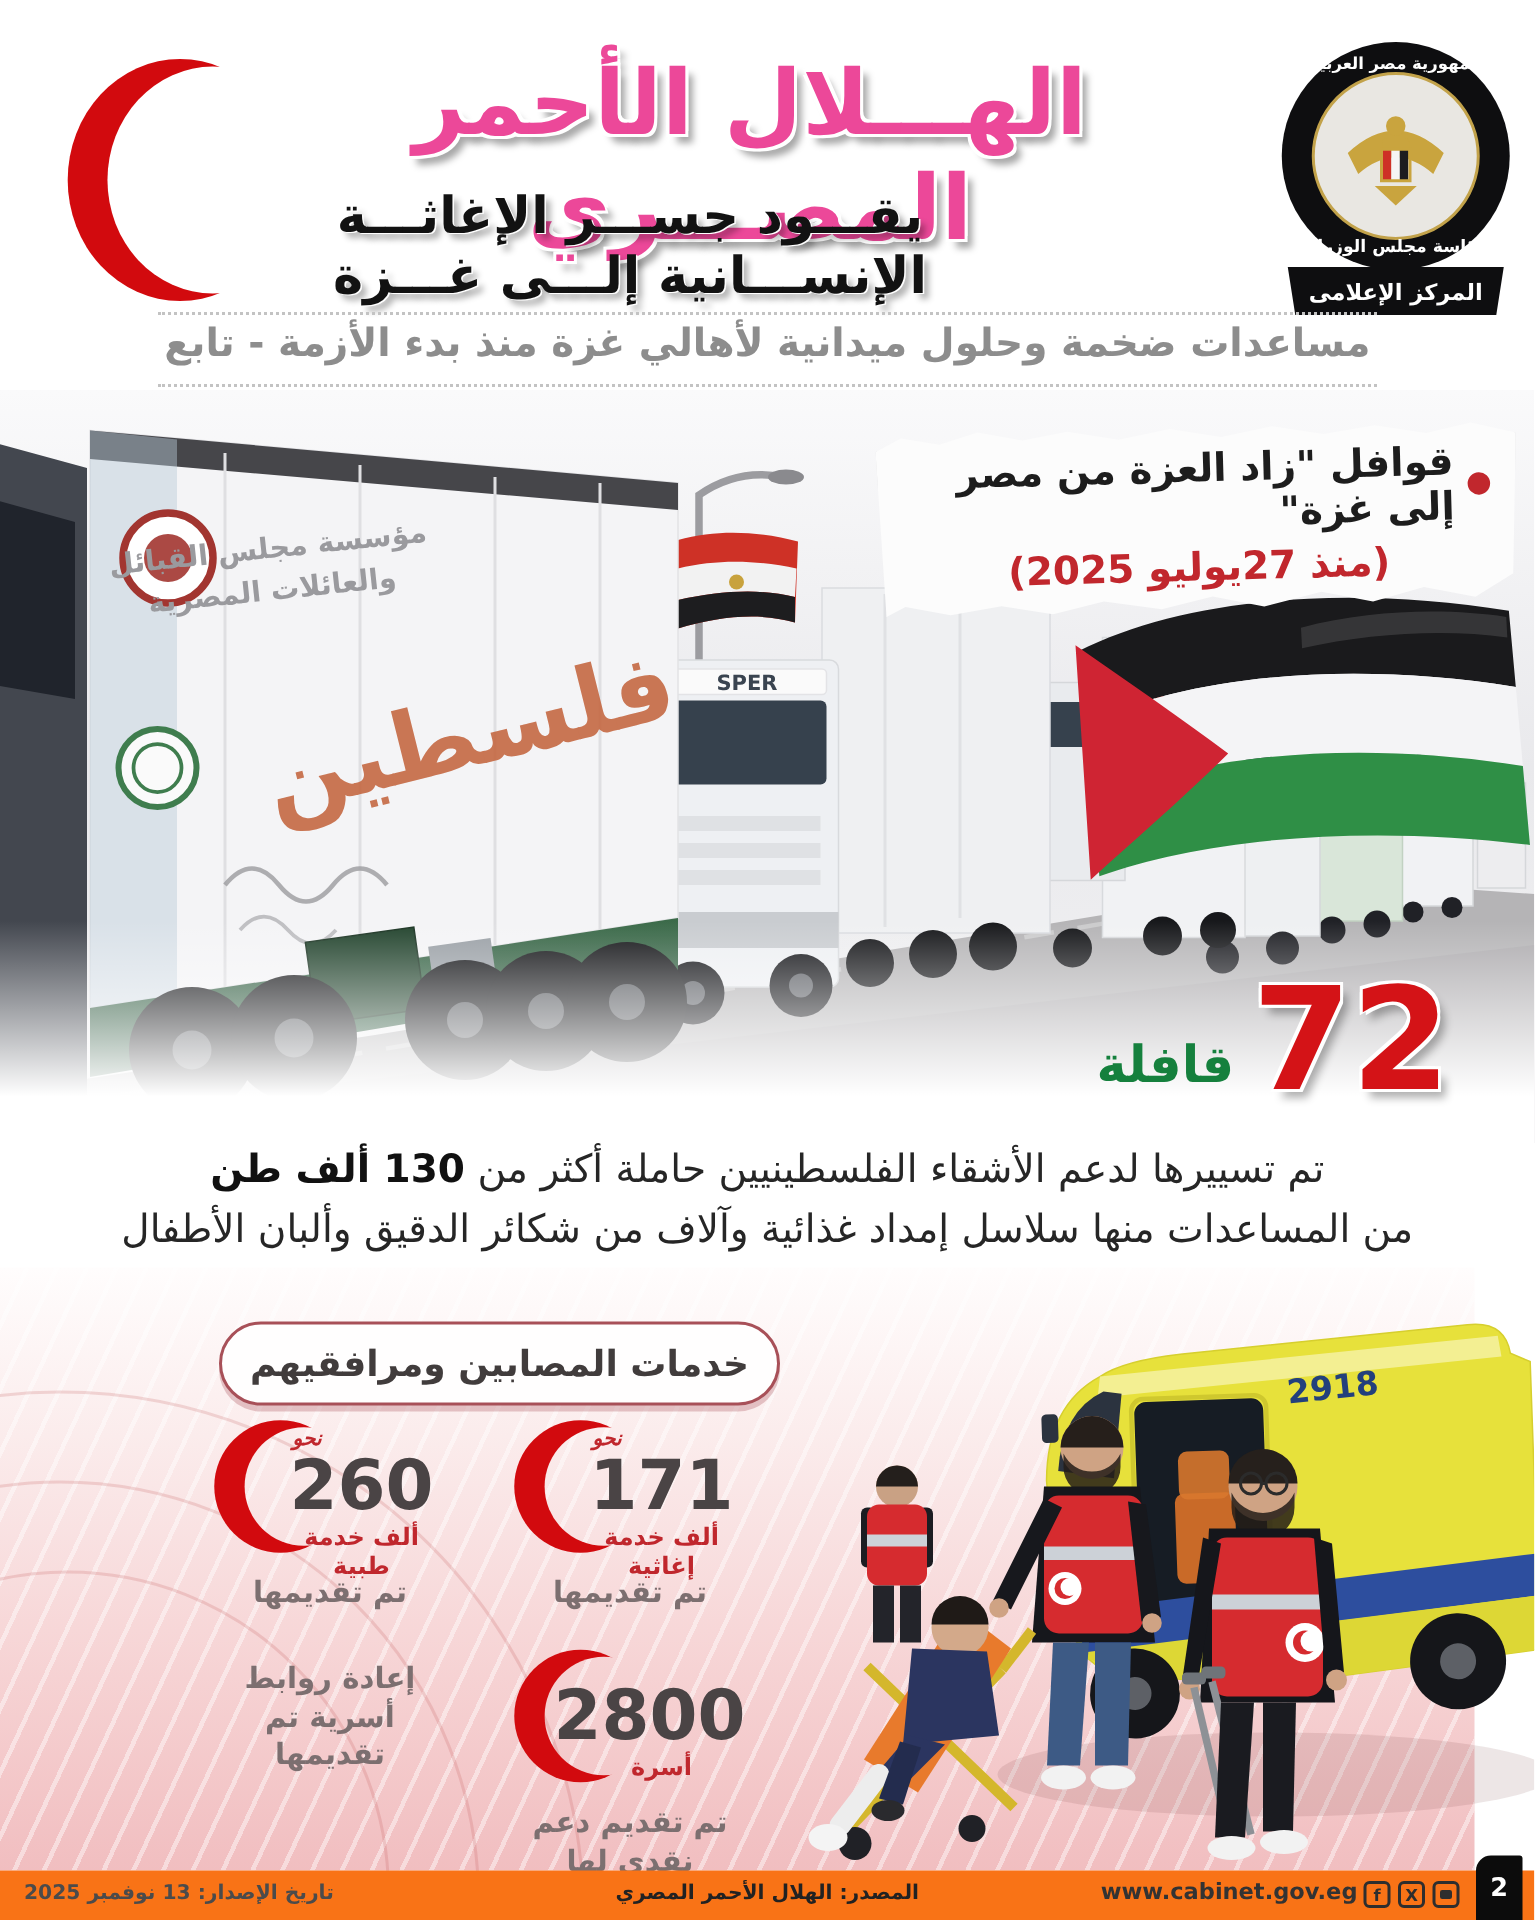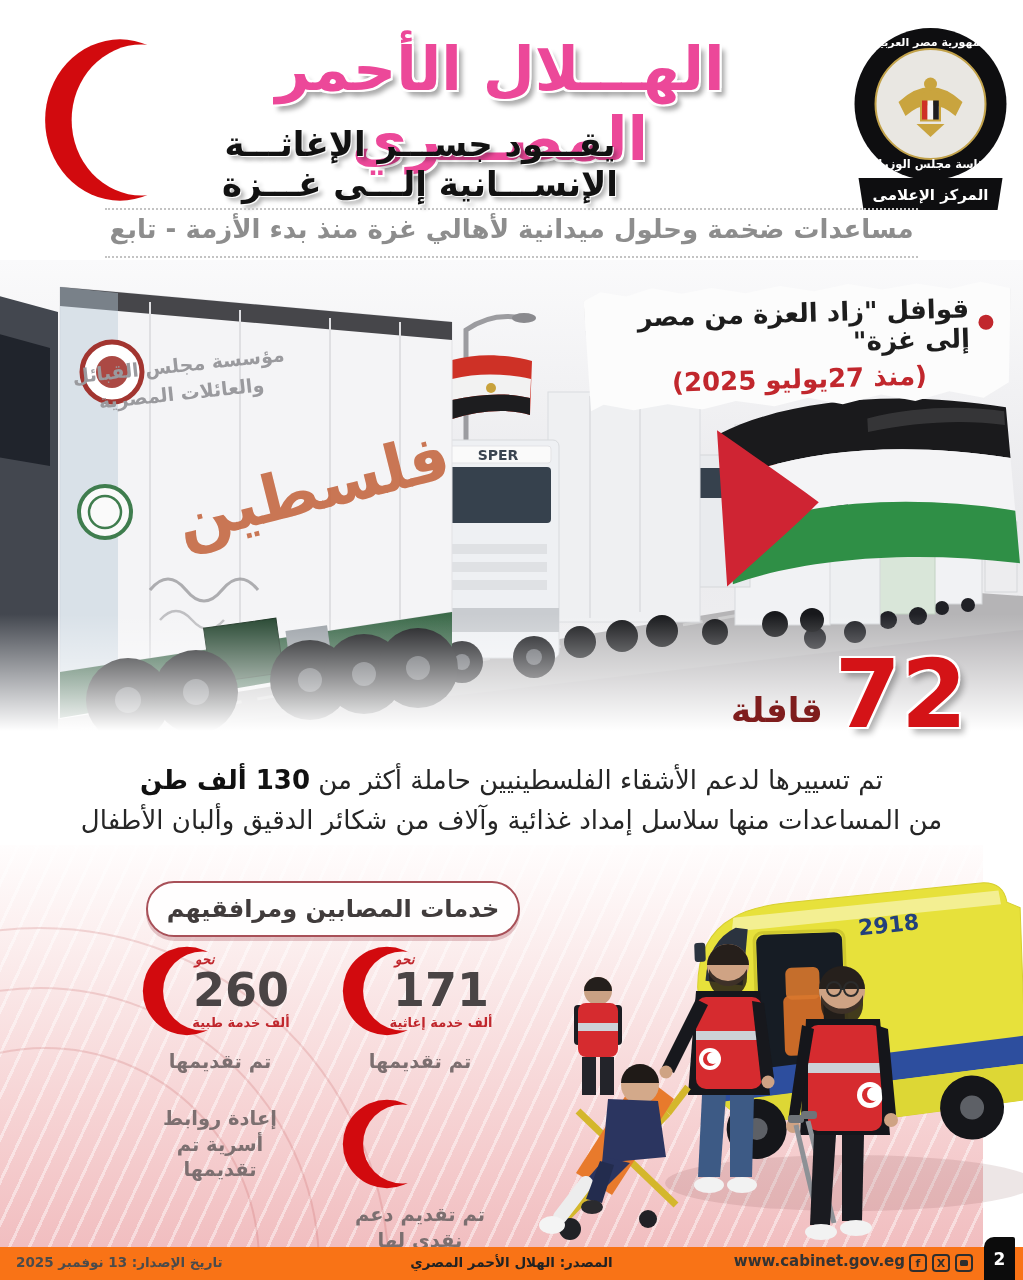--- a/index.html
+++ b/index.html
@@ -32,21 +32,21 @@
     clip-path:polygon(0 10%,4% 3%,10% 7%,16% 1%,23% 6%,30% 2%,38% 7%,46% 2%,54% 7%,62% 2%,70% 7%,78% 3%,86% 8%,93% 3%,100% 9%,99% 84%,93% 96%,85% 90%,77% 97%,69% 91%,60% 98%,52% 92%,44% 98%,35% 93%,27% 99%,19% 94%,11% 98%,4% 93%,1% 98%);
     display:flex;flex-direction:column;justify-content:center;align-items:center;gap:6px;padding:8px 18px;}
   .ribbon-l1{display:flex;align-items:center;gap:9px;font-size:26px;font-weight:bold;color:#1d1d1d;}
   .ribbon-dot{width:15px;height:15px;border-radius:50%;background:#c1272d;flex:0 0 auto;}
   .ribbon-l2{font-size:26px;font-weight:bold;color:#c1272d;}
 
   
   .convoy-head{position:absolute;top:652px;right:56px;display:flex;align-items:flex-end;gap:12px;}
   .convoy-num{font-size:95px;font-weight:bold;color:#d41317;line-height:.9;
     text-shadow:2px 2px 0 #fff,-2px -2px 0 #fff,2px -2px 0 #fff,-2px 2px 0 #fff,5px 6px 6px rgba(0,0,0,.3);}
-  .convoy-unit{font-size:34px;font-weight:bold;color:#7f1d1d;padding-bottom:8px;}
+  .convoy-unit{font-size:34px;font-weight:bold;color:#15803d;padding-bottom:8px;}
   .convoy-desc{position:absolute;top:760px;left:55px;right:55px;text-align:center;
     font-size:26px;color:#262626;line-height:1.55;font-weight:500;}
   .convoy-desc b{font-weight:bold;color:#111;}
 
   
   .services{position:absolute;top:845px;left:0;width:983px;height:402px;
     background:linear-gradient(180deg,#fffdfd 0%,#fbecec 28%,#f6d2d3 68%,#f1bec0 100%);}
   .services::before{content:"";position:absolute;inset:0;
     background:repeating-linear-gradient(115deg,rgba(255,255,255,0) 0 15px,rgba(255,255,255,.45) 15px 18px);}
   .arc{position:absolute;border:2px solid rgba(190,70,70,.18);border-radius:50%;}
@@ -58,21 +58,21 @@
     display:flex;align-items:center;justify-content:center;
     font-size:24px;font-weight:bold;color:#413c3c;z-index:3;}
   .stats{position:absolute;left:120px;top:98px;width:400px;display:grid;
     grid-template-columns:1fr 1fr;row-gap:22px;direction:ltr;z-index:3;}
   .stat{display:flex;flex-direction:column;align-items:center;}
   .stat-main{position:relative;width:162px;height:96px;}
   .stat-main svg{position:absolute;left:2px;top:2px;width:92px;height:92px;}
   .stat-nums{position:absolute;left:46px;top:8px;width:112px;direction:rtl;}
   .stat-top{font-size:13.5px;font-weight:bold;color:#c0272d;text-align:left;min-height:16px;padding-left:10px;font-style:italic;}
   .stat-val{font-size:46px;font-weight:bold;color:#4a4445;line-height:1;text-align:center;}
-  .stat-sub{font-size:13px;font-weight:bold;color:#c0272d;text-align:center;margin-top:2px;}
+  .stat-sub{font-size:16px;font-weight:bold;color:#c0272d;text-align:center;margin-top:2px;}
   .stat-cap{margin-top:10px;max-width:160px;text-align:center;font-size:19.5px;
     font-weight:bold;color:#7c6f70;line-height:1.3;}
   .amb-scene{position:absolute;left:490px;top:28px;width:533px;height:374px;z-index:2;}
 
   
   .footer{position:absolute;left:0;bottom:0;width:1023px;height:33px;background:#f97316;z-index:5;}
   .f-date{position:absolute;left:16px;top:7px;font-size:13.5px;font-weight:bold;color:#4b4b4b;}
   .f-source{position:absolute;left:50%;transform:translateX(-50%);top:7px;
     font-size:13.5px;font-weight:bold;color:#222;}
   .f-site{position:absolute;right:118px;top:5px;font-size:15px;font-weight:bold;color:#333;direction:ltr;}
@@ -320,20 +320,25 @@
 
       <div class="stat">
         <div class="stat-main">
           <svg viewBox="0 0 100 100">
             <mask id="mc4">
                 <rect width="100" height="100" fill="#fff"></rect>
                 <circle cx="67" cy="50" r="43" fill="#000"></circle>
               </mask>
             <circle cx="50" cy="50" r="48" fill="#d20a0e" mask="url(#mc4)"></circle>
           </svg>
+          <div class="stat-nums">
+            <div class="stat-top"></div>
+            <div class="stat-val">2800</div>
+            <div class="stat-sub">أسرة</div>
+          </div>
         </div>
         <div class="stat-cap">تم تقديم دعم نقدي لها</div>
       </div>
     </div>
 
     <svg class="amb-scene" viewBox="0 0 533 374">
       <ellipse cx="360" cy="310" rx="185" ry="28" fill="rgba(110,50,50,.12)"></ellipse>
       <g transform="rotate(-2 380 120)">
         <path d="M208,108 Q210,58 246,40 Q262,30 300,27 L492,14 Q517,12 520,34 L533,40 L533,232 L348,250 L262,240 Q230,238 222,210 L210,150 Z" fill="#e7e13b" stroke="#d6cf2e"></path>
         <path d="M246,40 L512,22 L514,36 L244,54 Z" fill="#f4f1a2" opacity=".85"></path>

